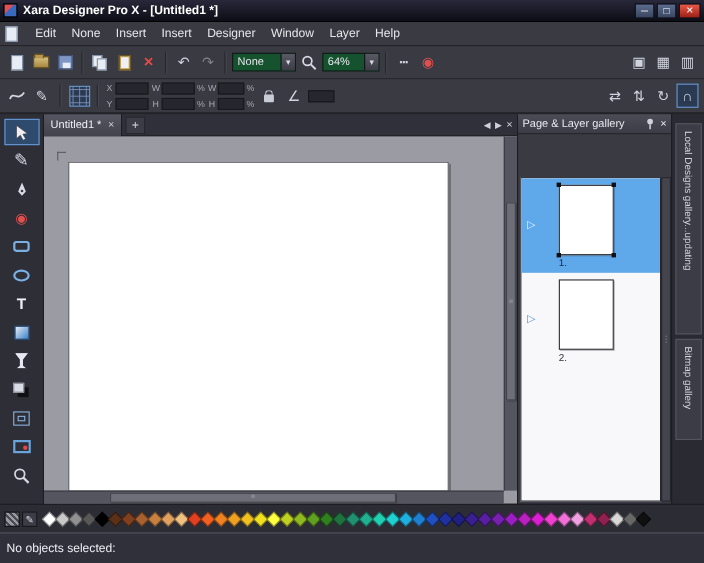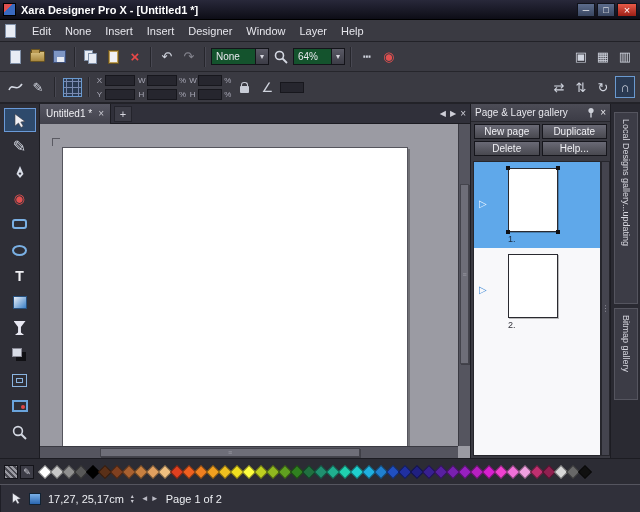--- a/index.html
+++ b/index.html
@@ -427,26 +427,20 @@
   </div>
 
   <div class="gallery">
     <div class="ghead">
       <span class="gtitle">Page &amp; Layer gallery</span>
       <svg width="10" height="11">
           <circle cx="5" cy="3.5" r="2.6" fill="#cfd2da"></circle>
           <line x1="5" y1="6" x2="5" y2="10.5" stroke="#cfd2da" stroke-width="1.4"></line>
         </svg>
       <span style="font-size:10px">×</span>
-    </div>
-    <div class="gbtns">
-      <div class="gbtn">New page</div>
-      <div class="gbtn">Duplicate</div>
-      <div class="gbtn">Delete</div>
-      <div class="gbtn">Help...</div>
     </div>
     <div class="glist">
       <div class="grow selected">
         <span class="expander">▷</span>
         <div class="thumb">
           <div class="handle" style="left:-3px;top:-3px"></div>
           <div class="handle" style="right:-3px;top:-3px"></div>
           <div class="handle" style="left:-3px;bottom:-3px"></div>
           <div class="handle" style="right:-3px;bottom:-3px"></div>
         </div>
@@ -521,31 +515,16 @@
         <div class="swatch" style="background: rgb(240, 160, 224);"></div>
         <div class="swatch" style="background: rgb(192, 48, 112);"></div>
         <div class="swatch" style="background: rgb(144, 32, 80);"></div>
         <div class="swatch" style="background: rgb(216, 216, 216);"></div>
         <div class="swatch" style="background: rgb(104, 104, 104);"></div>
         <div class="swatch" style="background: rgb(16, 16, 16);"></div>
       </div>
   </div>
 
   <div class="statusbar">
-    <div class="status-right">
-      <svg width="11" height="13">
-          <path d="M1.5 1 L1.5 11 L4.5 8.4 L6.5 12 L8.4 11 L6.4 7.4 L10 6.8 Z" fill="#e8eaf0" stroke="#30303a" stroke-width="0.5"></path>
-        </svg>
-      <div class="blue-chip"></div>
-      <span>17,27, 25,17cm</span>
-      <div class="spin">
-        <span>▴</span>
-        <span>▾</span>
-      </div>
-      <div class="pagenav">
-        <span>◄</span>
-        <span>►</span>
-      </div>
-      <span>Page 1 of 2</span>
-    </div>
+    <span class="status-msg">No objects selected:</span>
   </div>
 
 </div>
 
 </body></html>

